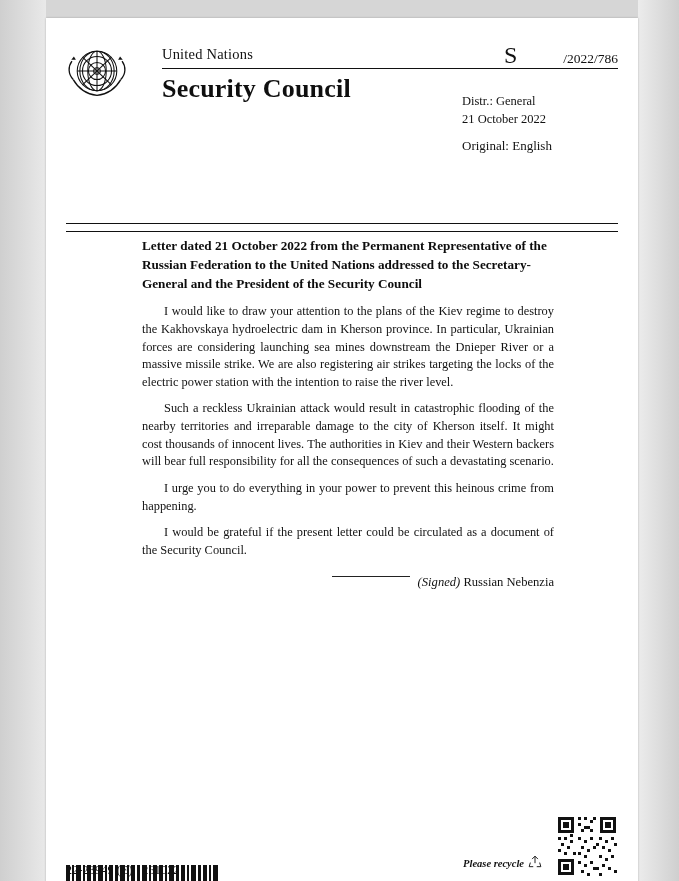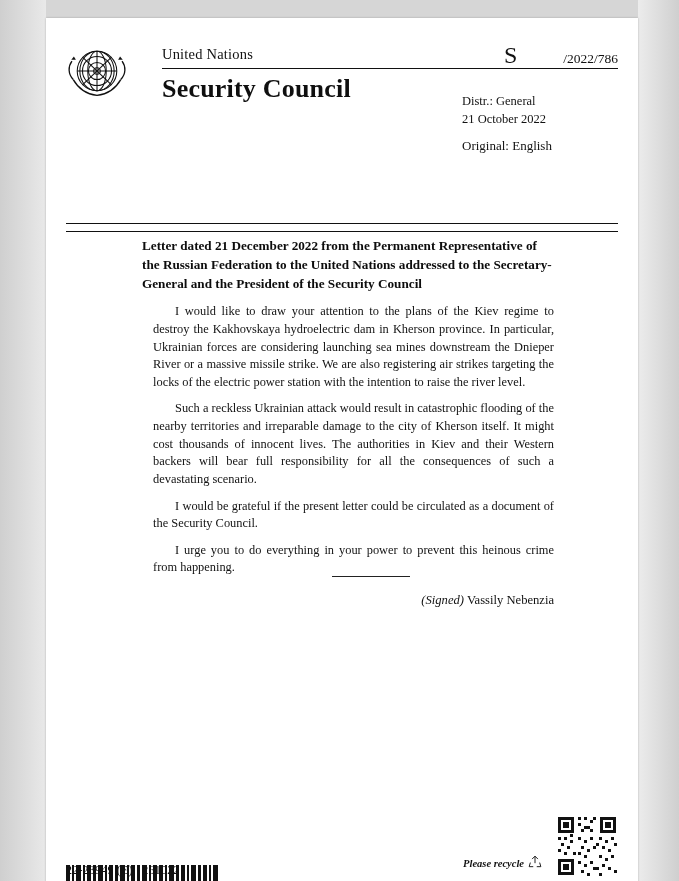--- a/index.html
+++ b/index.html
@@ -135,21 +135,21 @@
   }
   .letter h1 {
     margin: 0 0 10px 0;
     font-size: 13.2px;
     font-weight: bold;
     line-height: 1.45;
     color: #0d0d0d;
     text-align: left;
   }
   .letter p {
-    margin: 0 0 9px 11px;
+    margin: 0 0 9px 0;
     font-size: 12.4px;
     line-height: 1.42;
     text-align: justify;
     text-indent: 22px;
     color: #121212;
   }
   .signature {
     margin-top: 16px;
     font-size: 12.6px;
     text-align: right;
@@ -278,27 +278,27 @@
         <div>Distr.: General</div>
         <div>21 October 2022</div>
       </div>
       <div class="orig">Original: English</div>
     </div>
 
     <div class="rule-body-top"></div>
     <div class="rule-body-bot"></div>
 
     <div class="letter">
-      <h1>Letter dated 21 December 2022 from the Permanent Representative of the Russian Federation to the United Nations addressed to the Secretary-General and the President of the Security Council</h1>
+      <h1>Letter dated 21 October 2022 from the Permanent Representative of the Russian Federation to the United Nations addressed to the Secretary-General and the President of the Security Council</h1>
       <p>I would like to draw your attention to the plans of the Kiev regime to destroy the Kakhovskaya hydroelectric dam in Kherson province. In particular, Ukrainian forces are considering launching sea mines downstream the Dnieper River or a massive missile strike. We are also registering air strikes targeting the locks of the electric power station with the intention to raise the river level.</p>
       <p>Such a reckless Ukrainian attack would result in catastrophic flooding of the nearby territories and irreparable damage to the city of Kherson itself. It might cost thousands of innocent lives. The authorities in Kiev and their Western backers will bear full responsibility for all the consequences of such a devastating scenario.</p>
+      <p>I urge you to do everything in your power to prevent this heinous crime from happening.</p>
       <p>I would be grateful if the present letter could be circulated as a document of the Security Council.</p>
-      <p>I urge you to do everything in your power to prevent this heinous crime from happening.</p>
       <div class="signature">
-        <i>(Signed)</i><span> Vassily </span><b>Nebenzia</b>
+        <i>(Signed)</i><span> Russian </span><b>Nebenzia</b>
       </div>
     </div>
 
     <div class="short-rule"></div>
 
     <div class="footer-code">
       <span>22-23949 (E)</span>&nbsp;&nbsp;&nbsp;<span>261022</span>
     </div>
 
     <div class="barcode">

